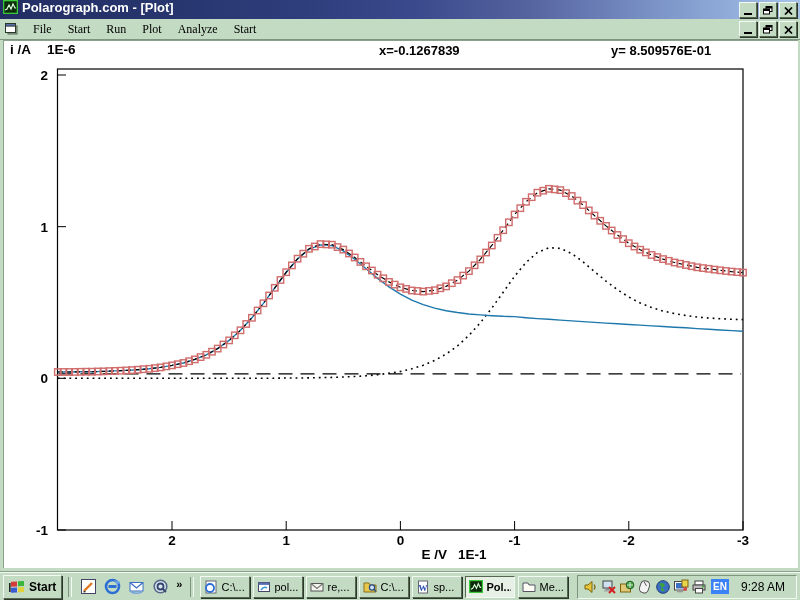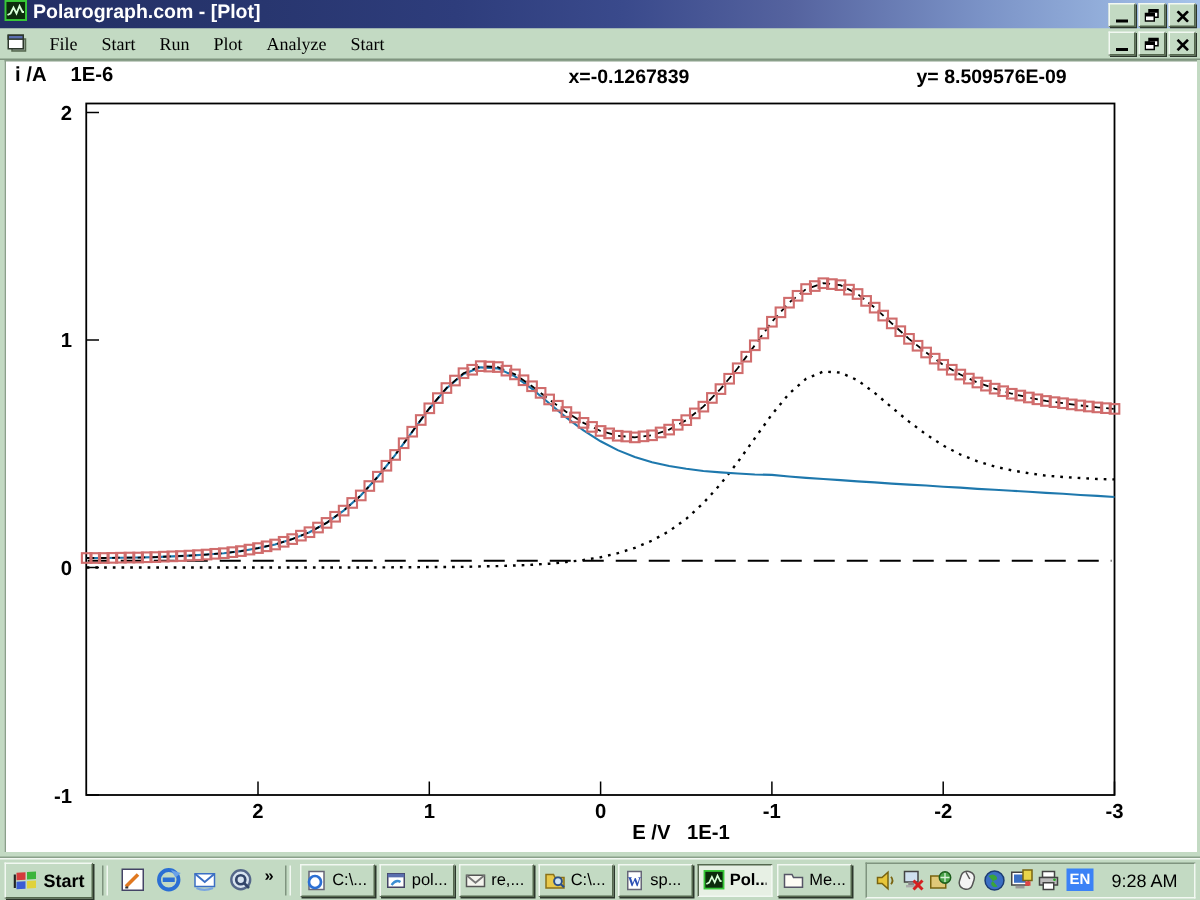--- a/index.html
+++ b/index.html
@@ -115,21 +115,21 @@
   <div class="winbtn">
     <svg width="9" height="8" viewBox="0 0 9 8">
       <line x1="1" y1="0.5" x2="8" y2="7.5" stroke="#000" stroke-width="1.7"></line>
       <line x1="8" y1="0.5" x2="1" y2="7.5" stroke="#000" stroke-width="1.7"></line>
     </svg>
   </div>
 </div>
 
 <div class="client"></div>
 <div class="readout" id="readout-x">x=-0.1267839</div>
-<div class="readout" id="readout-y">y= 8.509576E-09</div>
+<div class="readout" id="readout-y">y= 8.509576E-01</div>
 <svg id="chart" viewBox="0 0 800 600">
     <rect x="57.5" y="69" width="685.5" height="461" fill="none" stroke="#000" stroke-width="1.2"></rect>
     <rect x="57.5" y="69" width="685.5" height="461" fill="transparent"></rect>
     <line x1="172" y1="530" x2="172" y2="521" stroke="#000"></line>
     <text x="172" y="545" text-anchor="middle">2</text>
     <line x1="286.2" y1="530" x2="286.2" y2="521" stroke="#000"></line>
     <text x="286.2" y="545" text-anchor="middle">1</text>
     <line x1="400.4" y1="530" x2="400.4" y2="521" stroke="#000"></line>
     <text x="400.4" y="545" text-anchor="middle">0</text>
     <line x1="514.6" y1="530" x2="514.6" y2="521" stroke="#000"></line>

